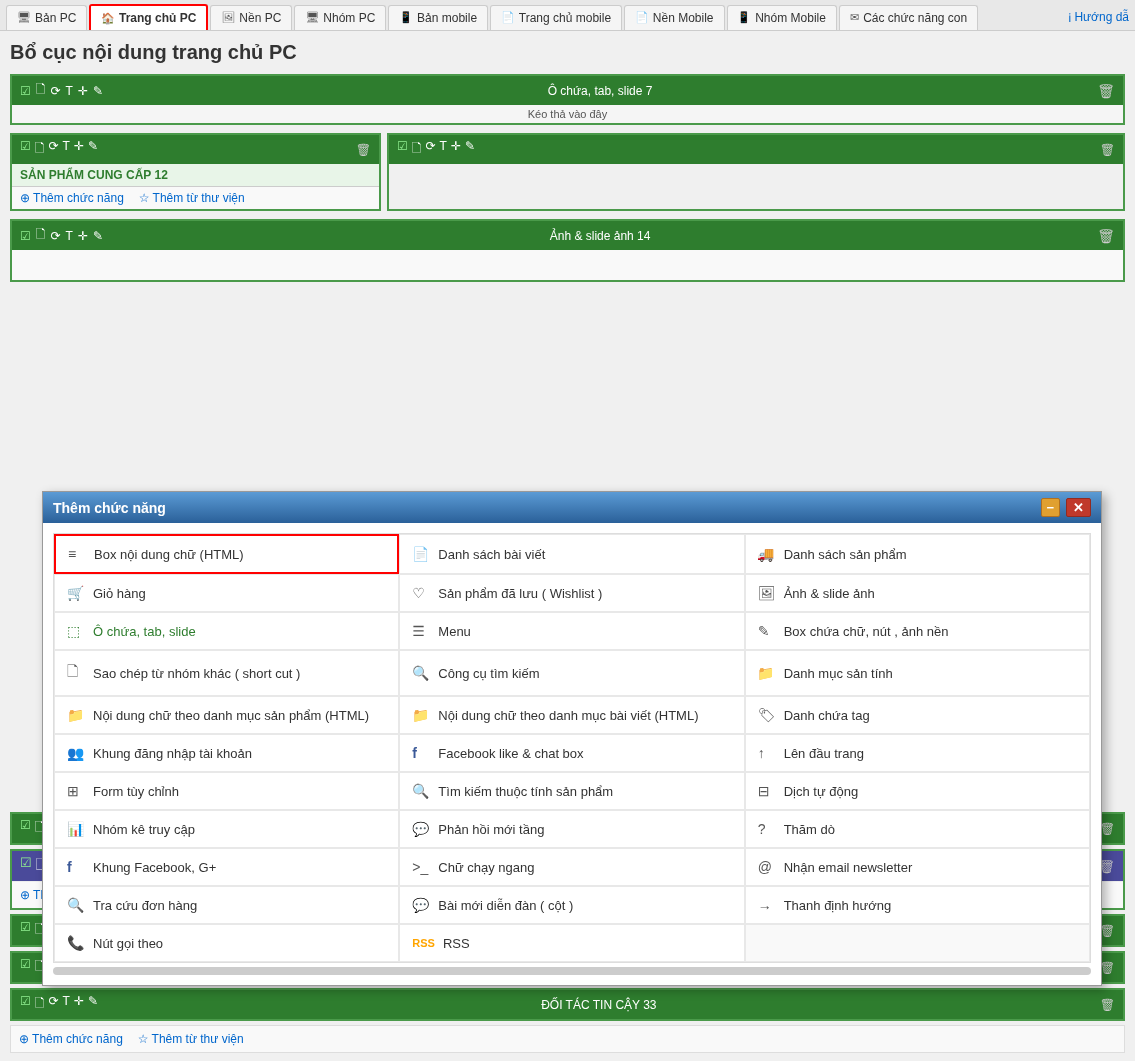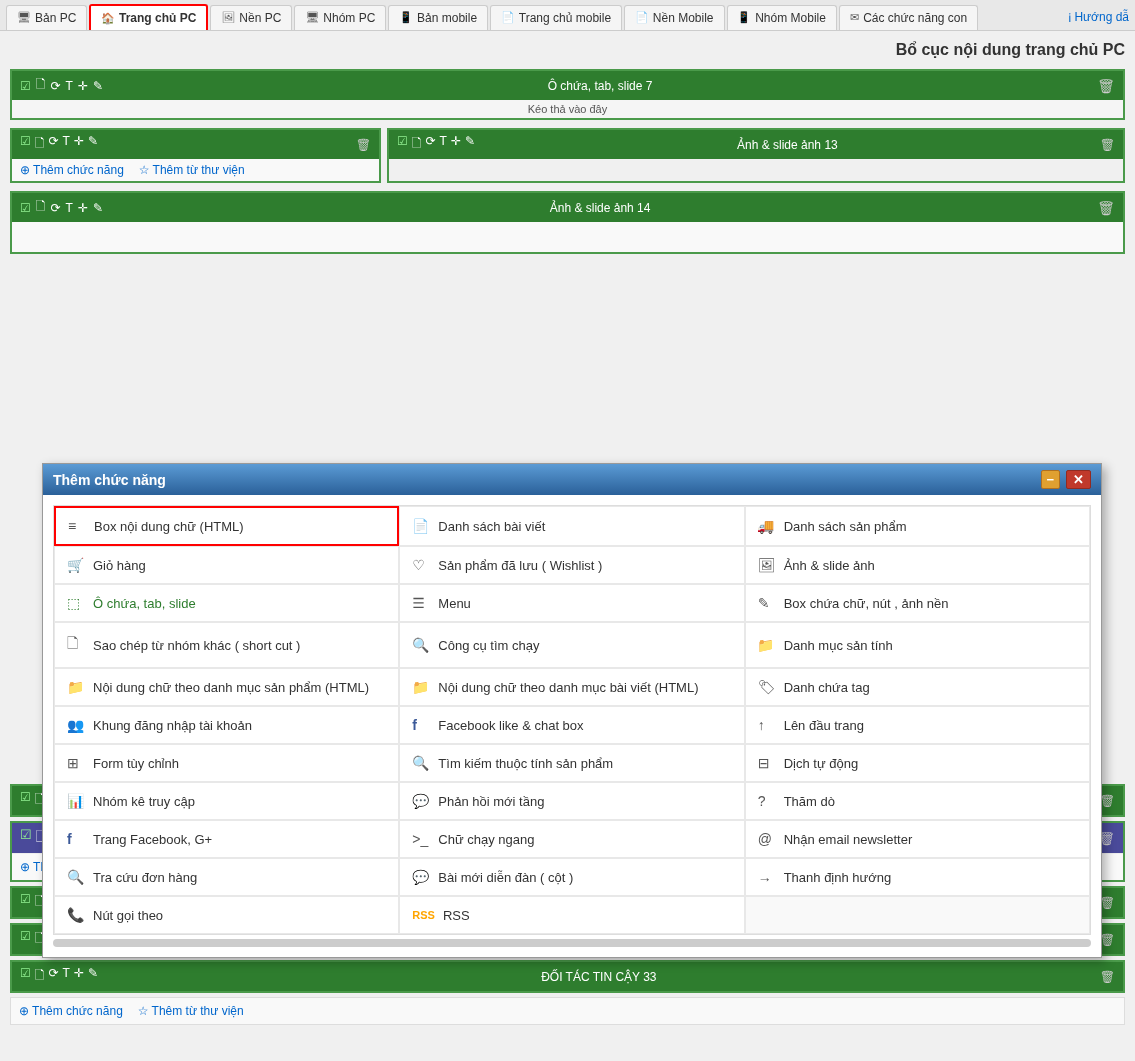--- a/index.html
+++ b/index.html
@@ -24,21 +24,21 @@
     .tab-icon { font-size: 11px; color: #555; }
     .help-link {
       margin-left: auto; color: #0066cc; font-size: 12px; cursor: pointer;
       display: flex; align-items: center; gap: 3px;
     }
 
     
     .main { padding: 10px; background: #f0f0f0; }
 
     .page-title {
-      text-align: right; font-size: 16px; font-weight: bold;
+      text-align: left; font-size: 20px; font-weight: bold;
       margin-bottom: 10px; color: #333;
     }
 
     
     .section {
       border: 2px solid #4a9a4a; margin-bottom: 8px; background: #fff;
     }
     .section-header {
       background: #2e7d2e; color: #fff; padding: 4px 8px;
       display: flex; align-items: center; justify-content: space-between;
@@ -188,20 +188,21 @@
         <div class="col-header-tools">
           <span style="color:#90EE90;">☑</span>
           <span style="color:#fff;cursor:pointer;">🗋</span>
           <span style="color:#fff;cursor:pointer;">⟳</span>
           <span style="color:#fff;cursor:pointer;">T</span>
           <span style="color:#fff;cursor:pointer;">✛</span>
           <span style="color:#fff;cursor:pointer;">✎</span>
         </div>
         <span style="color:#ccc;cursor:pointer;">🗑</span>
       </div>
+      <div style="padding:4px 8px;background:#e8f5e8;font-size:12px;font-weight:bold;color:#2e7d2e;border-bottom:1px solid #ccc;">SẢN PHẨM CUNG CẤP 12</div>
       <div class="col-actions">
         <span class="action-link">
           <span>⊕</span>
           <span>Thêm chức năng</span>
         </span>
         <span class="action-link">
           <span>☆</span>
           <span>Thêm từ thư viện</span>
         </span>
       </div>
@@ -209,21 +210,20 @@
     <div style="flex:2;border:2px solid #4a9a4a;">
       <div class="col-header">
         <div class="col-header-tools">
           <span style="color:#90EE90;">☑</span>
           <span style="color:#fff;cursor:pointer;">🗋</span>
           <span style="color:#fff;cursor:pointer;">⟳</span>
           <span style="color:#fff;cursor:pointer;">T</span>
           <span style="color:#fff;cursor:pointer;">✛</span>
           <span style="color:#fff;cursor:pointer;">✎</span>
         </div>
-        <div style="flex:1;text-align:center;">Ảnh &amp; slide ảnh 13</div>
         <span style="color:#ccc;cursor:pointer;">🗑</span>
       </div>
     </div>
   </div>
 
   <div class="section" style="position:relative;">
     <div class="section-header">
       <div class="section-header-tools">
         <span style="color:#90EE90;">☑</span>
         <span style="color:#fff;cursor:pointer;">🗋</span>
@@ -286,21 +286,21 @@
             <span class="modal-item-icon">✎</span>
             <span>Box chứa chữ, nút , ảnh nền</span>
           </div>
 
           <div class="modal-item">
             <span class="modal-item-icon">🗋</span>
             <span>Sao chép từ nhóm khác ( short cut )</span>
           </div>
           <div class="modal-item">
             <span class="modal-item-icon">🔍</span>
-            <span>Công cụ tìm chạy</span>
+            <span>Công cụ tìm kiếm</span>
           </div>
           <div class="modal-item">
             <span class="modal-item-icon">📁</span>
             <span>Danh mục sản tính</span>
           </div>
 
           <div class="modal-item">
             <span class="modal-item-icon">📁</span>
             <span>Nội dung chữ theo danh mục sản phẩm (HTML)</span>
           </div>
@@ -347,21 +347,21 @@
             <span class="modal-item-icon">💬</span>
             <span>Phản hồi mới tầng</span>
           </div>
           <div class="modal-item">
             <span class="modal-item-icon">?</span>
             <span>Thăm dò</span>
           </div>
 
           <div class="modal-item">
             <span class="modal-item-icon" style="font-weight:bold;color:#3b5998;">f</span>
-            <span>Trang Facebook, G+</span>
+            <span>Khung Facebook, G+</span>
           </div>
           <div class="modal-item">
             <span class="modal-item-icon">&gt;_</span>
             <span>Chữ chạy ngang</span>
           </div>
           <div class="modal-item">
             <span class="modal-item-icon">@</span>
             <span>Nhận email newsletter</span>
           </div>
 

